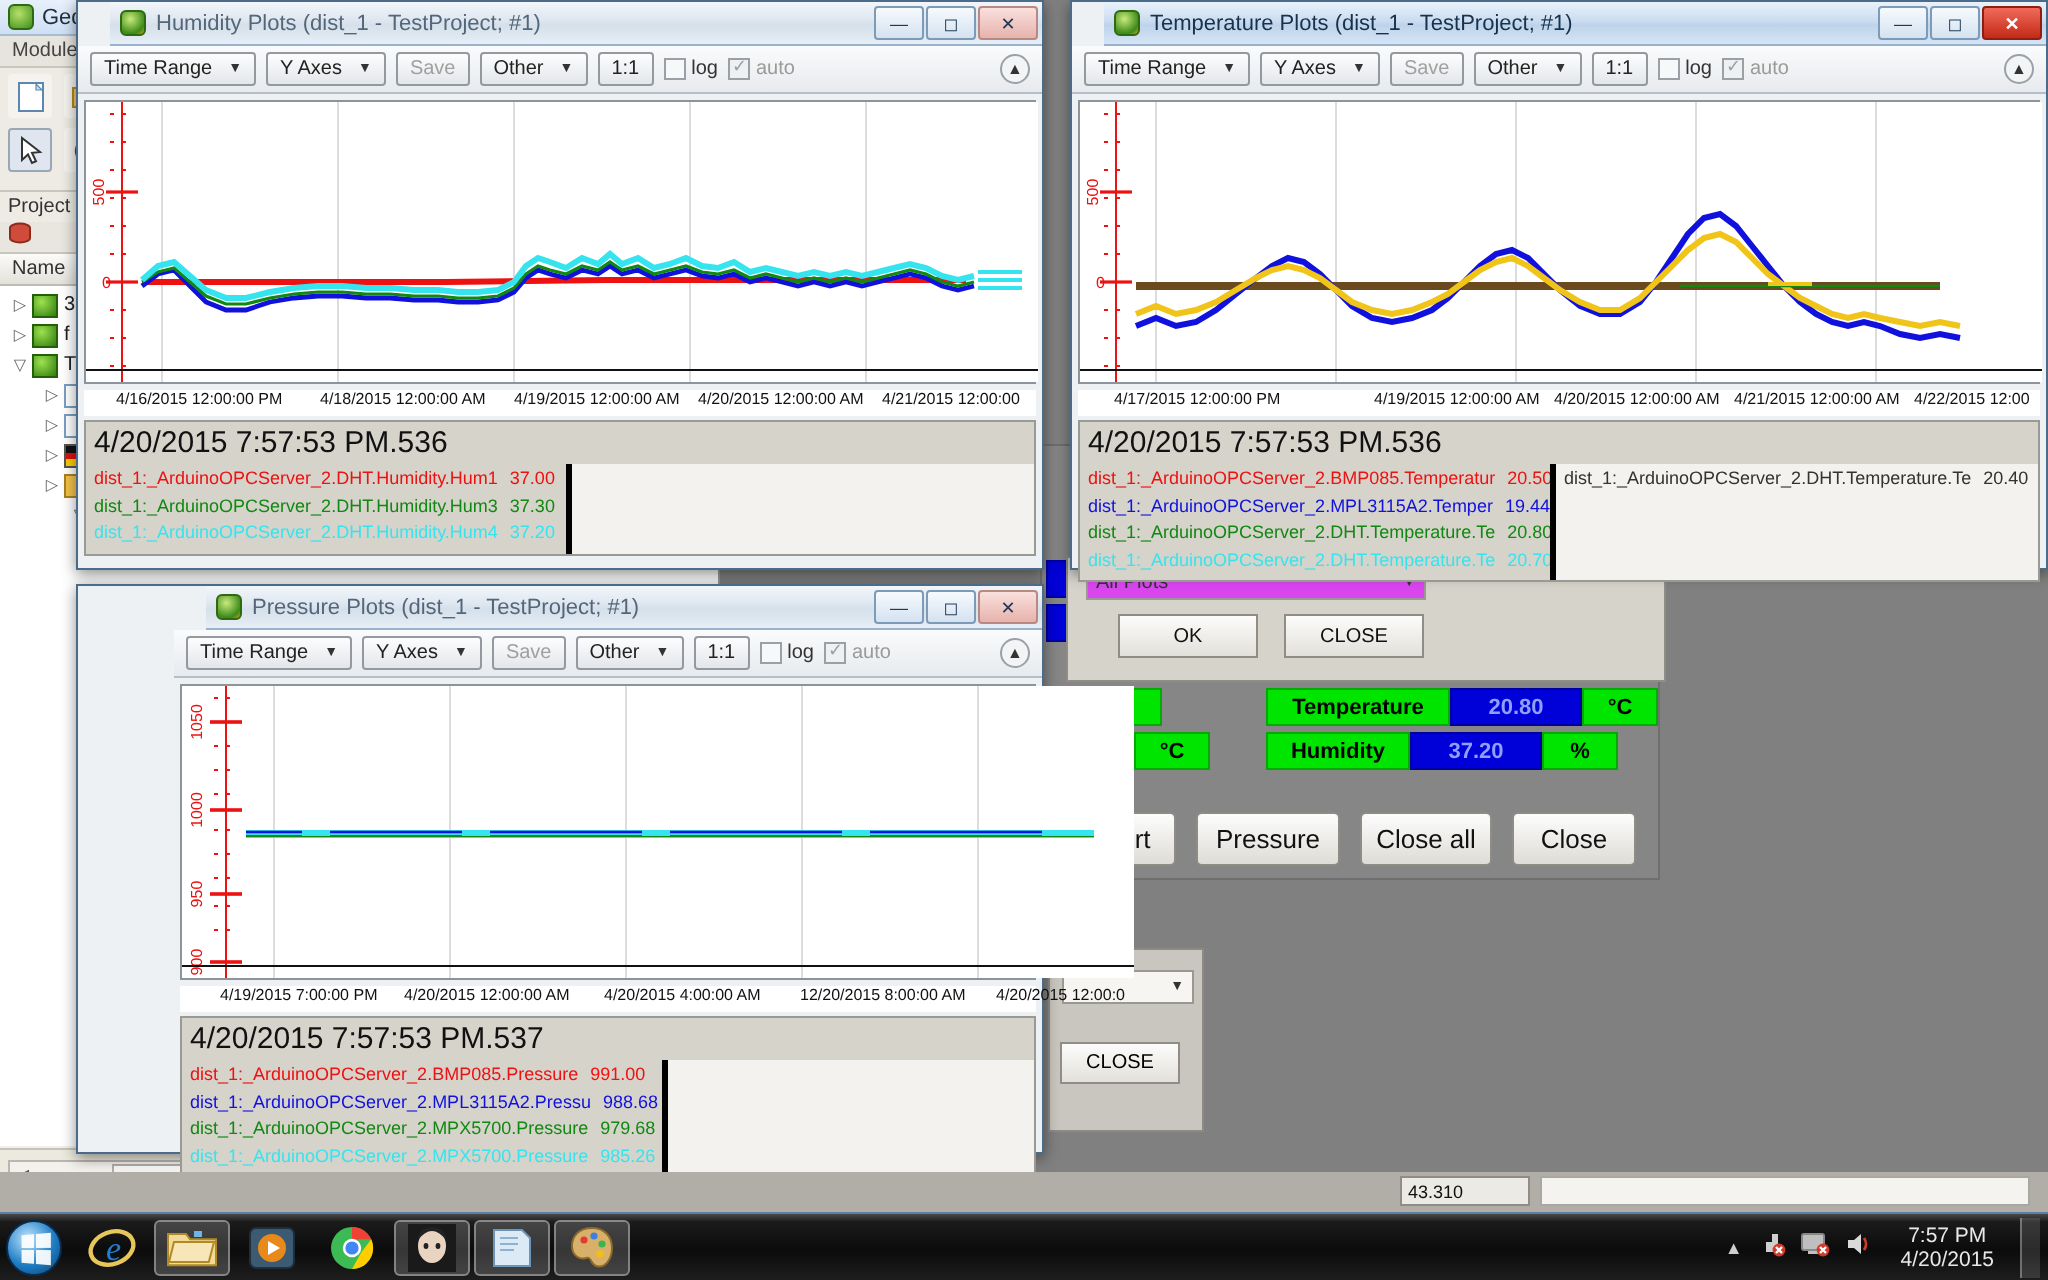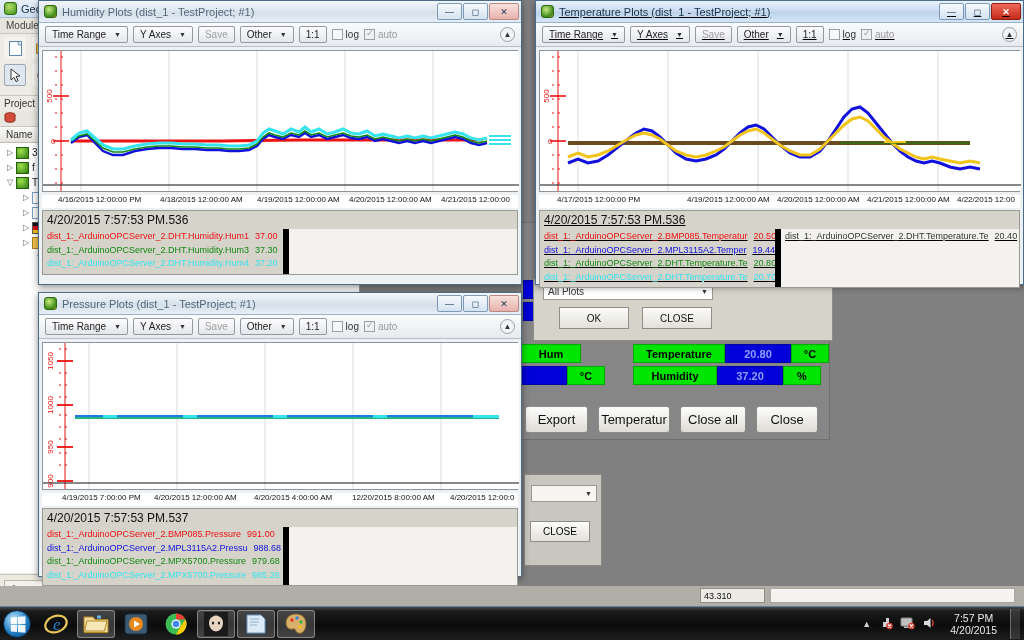--- a/index.html
+++ b/index.html
@@ -98,21 +98,21 @@
     text-align:center; font-family:"Liberation Sans", sans-serif;
   }
 
   
   #allplots {
     position:absolute; left:533px; top:278px; width:300px; height:63px;
     background:#d6d3cb; border:1px solid #8f8d86;
   }
   #allplots .combo {
     position:absolute; left:9px; top:4px; width:170px; height:17px;
-    background:#ffffff; border:1px solid #9a9892; display:flex;
+    background:#d946ef; border:1px solid #9a9892; display:flex;
     align-items:center; padding-left:4px; font-size:10px; color:#333;
   }
   #allplots .combo .arr { position:absolute; right:4px; font-size:7px; color:#333; }
   #allplots .mbtn {
     position:absolute; top:28px; width:70px; height:22px;
     background:linear-gradient(#fcfcfb,#e2e0d9); border:1px solid #8f8d86;
     font-size:10px; display:flex; align-items:center; justify-content:center;
     color:#111;
   }
 
@@ -132,20 +132,21 @@
     font-size:10px; display:flex; align-items:center; justify-content:center;
   }
 
   
   .win { position:absolute; background:#eef1f4; border:1px solid #4a6b8a;
          box-shadow:0 2px 7px rgba(0,0,0,.45); }
   .win .tbar {
     height:22px; display:flex; align-items:center; padding:0 2px 0 5px;
     background:linear-gradient(#e9f2fb,#cbdcf0 45%,#bed3ea 55%,#d5e5f6);
     border-bottom:1px solid #9ab3cc;
+    margin-left:16px;
   }
   .win.inactive .tbar {
     background:linear-gradient(#f2f6fa,#dde6ef 45%,#d5e0ea 55%,#e6eef6);
   }
   .win .wicon {
     width:13px;height:13px;margin-right:5px;border-radius:3px;
     background:radial-gradient(circle at 38% 32%, #c9ea7e, #3b8a18 72%, #d89a18);
     border:1px solid #2f6a10;
   }
   .win .wtitle { font-size:11px; color:#17324c; flex:1; white-space:nowrap; }
@@ -184,24 +185,24 @@
     border-radius:50%; display:flex;align-items:center;justify-content:center;
     font-size:8px; color:#333; background:#f2f4f6;
   }
 
   .plotarea { position:relative; background:#ffffff; border:1px solid #8d949b; margin:3px; }
   .plotarea svg { display:block; }
   .xlabels { position:relative; height:13px; background:#fff; margin:0 3px;}
   .xlabels span { position:absolute; font-size:8px; color:#111; white-space:nowrap; }
 
   .legendbox { margin:2px 3px 3px 3px; border:1px solid #9a9a94; background:#d6d3cb; }
-  .legend-ts { font-size:12px; color:#111; padding:2px 0 2px 4px; }
+  .legend-ts { font-size:15px; color:#111; padding:2px 0 2px 4px; }
   .legend-cols { display:flex;justify-content:space-between; }
   .legend-col { padding:1px 0 3px 4px; }
-  .legend-col.right { flex:1; background:#f3f2ee; border-left:6px solid #000000; }
+  .legend-col.right { flex:1; background:#f3f2ee; border-left:3px solid #000000; }
   .lrow { font-size:9px; white-space:nowrap; line-height:13.5px; }
   .lrow .lv { margin-left:6px; }
 
   
   #taskbar {
     position:absolute; left:0; bottom:0; width:1024px; height:34px;
     background:linear-gradient(#4a4a4a 0%, #1b1b1b 12%, #0b0b0b 55%, #1e1e1e 100%);
     border-top:1px solid #5b7fa5; display:flex; align-items:center;
   }
   .orb {
@@ -364,28 +365,28 @@
     <span class="s-val" style="width:50px"></span>
     <span class="s-unit">°C</span>
   </div>
 
   <div class="srow" style="position:absolute;left:108px;top:118px;width:198px">
     <span class="s-name" style="width:92px">Temperature</span>
     <span class="s-val" style="width:66px">20.80</span>
     <span class="s-unit">°C</span>
   </div>
   <div class="srow" style="position:absolute;left:108px;top:140px;width:198px">
-    <span class="s-name" style="width:84px">Humidity</span>
+    <span class="s-name" style="width:72px">Humidity</span>
     <span class="s-val" style="width:66px">37.20</span>
     <span class="s-unit">%</span>
   </div>
 
   <div class="btn-row">
     <span class="wbtn" style="width:63px">Export</span>
-    <span class="wbtn" style="width:72px">Temperatur</span>
+    <span class="wbtn" style="width:72px">Pressure</span>
     <span class="wbtn" style="width:66px">Close all</span>
     <span class="wbtn" style="width:62px">Close</span>
   </div>
 </div>
 
 <div id="allplots">
   <div class="combo">
     <span>All Plots</span>
     <span class="arr">▼</span>
   </div>
@@ -500,21 +501,21 @@
       <div class="legend-col" style="width:240px">
         <div class="lrow" style="color:#ee1111"><span>dist_1:_ArduinoOPCServer_2.DHT.Humidity.Hum1</span><span class="lv">37.00</span></div>
         <div class="lrow" style="color:#118811"><span>dist_1:_ArduinoOPCServer_2.DHT.Humidity.Hum3</span><span class="lv">37.30</span></div>
         <div class="lrow" style="color:#35e4ee"><span>dist_1:_ArduinoOPCServer_2.DHT.Humidity.Hum4</span><span class="lv">37.20</span></div>
       </div>
       <div class="legend-col right"></div>
     </div>
   </div>
 </div>
 
-<div class="win active" id="win-temperature" style="left:535px; top:0px; width:489px; height:285px;text-decoration:underline;">
+<div class="win active" id="win-temperature" style="left:535px; top:0px; width:489px; height:285px;">
   <div class="tbar">
     <span class="wicon"></span>
     <span class="wtitle">Temperature Plots (dist_1 - TestProject; #1)</span>
     <span class="wbtns">
       <span class="wbtn-sq">—</span>
       <span class="wbtn-sq">◻</span>
       <span class="wbtn-sq close">✕</span>
     </span>
   </div>
   <div class="toolbar">
@@ -604,21 +605,21 @@
         <div class="lrow" style="color:#118811"><span>dist_1:_ArduinoOPCServer_2.DHT.Temperature.Te</span><span class="lv">20.80</span></div>
         <div class="lrow" style="color:#35e4ee"><span>dist_1:_ArduinoOPCServer_2.DHT.Temperature.Te</span><span class="lv">20.70</span></div>
       </div>
       <div class="legend-col right">
         <div class="lrow" style="color:#333333"><span>dist_1:_ArduinoOPCServer_2.DHT.Temperature.Te</span><span class="lv">20.40</span></div>
       </div>
     </div>
   </div>
 </div>
 
-<div class="win inactive" id="win-pressure" style="left:38px; top:292px; width:484px; height:285px;">
+<div class="win inactive" id="win-pressure" style="left:38px; top:292px; width:484px; height:285px;padding-left:48px;">
   <div class="tbar">
     <span class="wicon"></span>
     <span class="wtitle">Pressure Plots (dist_1 - TestProject; #1)</span>
     <span class="wbtns">
       <span class="wbtn-sq">—</span>
       <span class="wbtn-sq">◻</span>
       <span class="wbtn-sq close">✕</span>
     </span>
   </div>
   <div class="toolbar">

